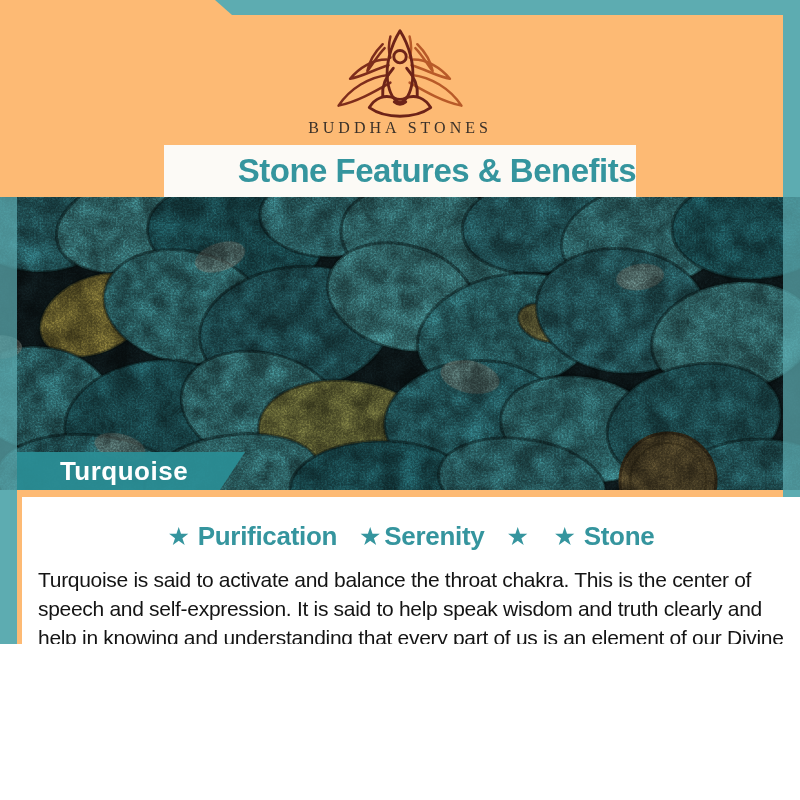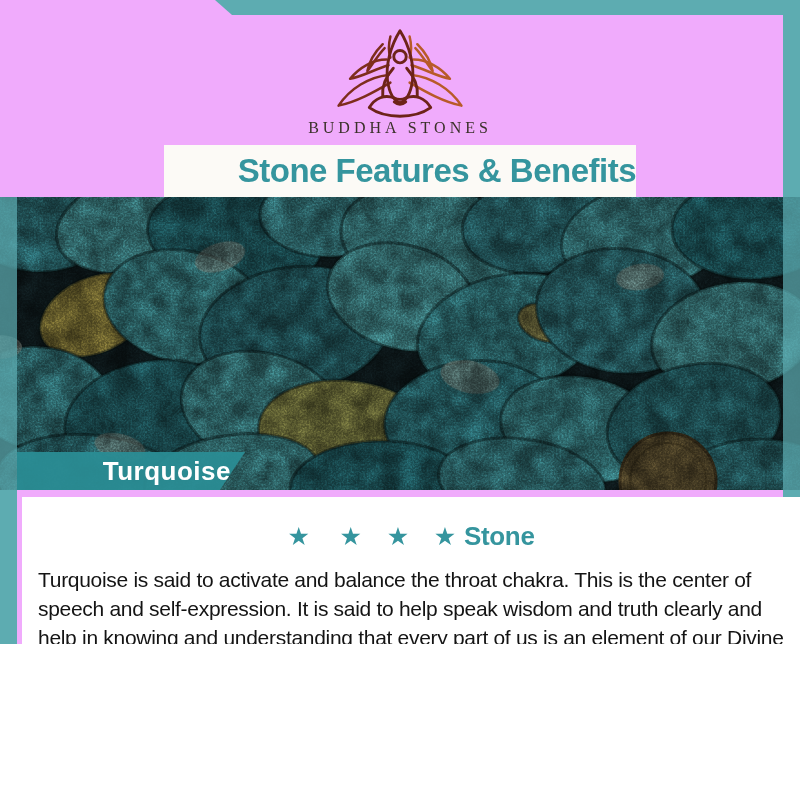--- a/index.html
+++ b/index.html
@@ -1,18 +1,18 @@
 <!DOCTYPE html>
 <html><head>
 <meta charset="utf-8">
 <style>
   html,body{margin:0;padding:0;}
   .canvas{
     position:relative;width:800px;height:644px;overflow:hidden;
-    background:#f0abfc;
+    background:#fdba74;
     font-family:"Liberation Sans","DejaVu Sans",sans-serif;
   }
   
   .band-top{
     position:absolute;left:0;top:0;width:800px;height:15px;background:#5dacb1;
     clip-path:polygon(215px 0,800px 0,800px 15px,232px 15px);
   }
   .band-bottom{
     position:absolute;left:0;top:780px;width:610px;height:20px;background:#5dacb1;
     clip-path:polygon(0 0,585px 0,610px 20px,0 20px);
@@ -44,21 +44,21 @@
   }
 
   
   .photo{position:absolute;left:0;top:197px;width:800px;height:293px;}
 
   
   .ribbon{
     position:absolute;left:17px;top:452px;width:228px;height:38px;
     background:rgba(42,140,148,.95);
     clip-path:polygon(0 0,100% 0,89% 100%,0 100%);
-    display:flex;align-items:center;justify-content:flex-end;
+    display:flex;align-items:center;justify-content:center;
   }
   .ribbon span{
     color:#ffffff;font-size:26px;font-weight:700;letter-spacing:.5px;
     padding-right:14px;
   }
 
   
   .content-panel{
     position:absolute;left:22px;top:497px;width:778px;height:283px;background:#ffffff;
   }
@@ -185,23 +185,25 @@
 
   <div class="strip-left-photo"></div>
   <div class="strip-left-solid"></div>
   <div class="strip-right-photo"></div>
   <div class="strip-right-tail"></div>
 
   <div class="content-panel">
     <div class="features-row">
       <span class="feature">
         <span class="star">★</span>
-      </span>
-      <span class="feature">
-        <span class="star">★</span>
+        <span>Purification</span>
+      </span>
+      <span class="feature">
+        <span class="star">★</span>
+        <span>Serenity</span>
       </span>
       <span class="feature">
         <span class="star">★</span>
       </span>
       <span class="feature">
         <span class="star">★</span>
         <span>Stone</span>
       </span>
     </div>
     <p class="description">Turquoise is said to activate and balance the throat chakra. This is the center of speech and self-expression. It is said to help speak wisdom and truth clearly and help in knowing and understanding that every part of us is an element of our Divine self. Turquoise encourages us to accept ourselves and help release regrets and find self-acceptance.</p>

